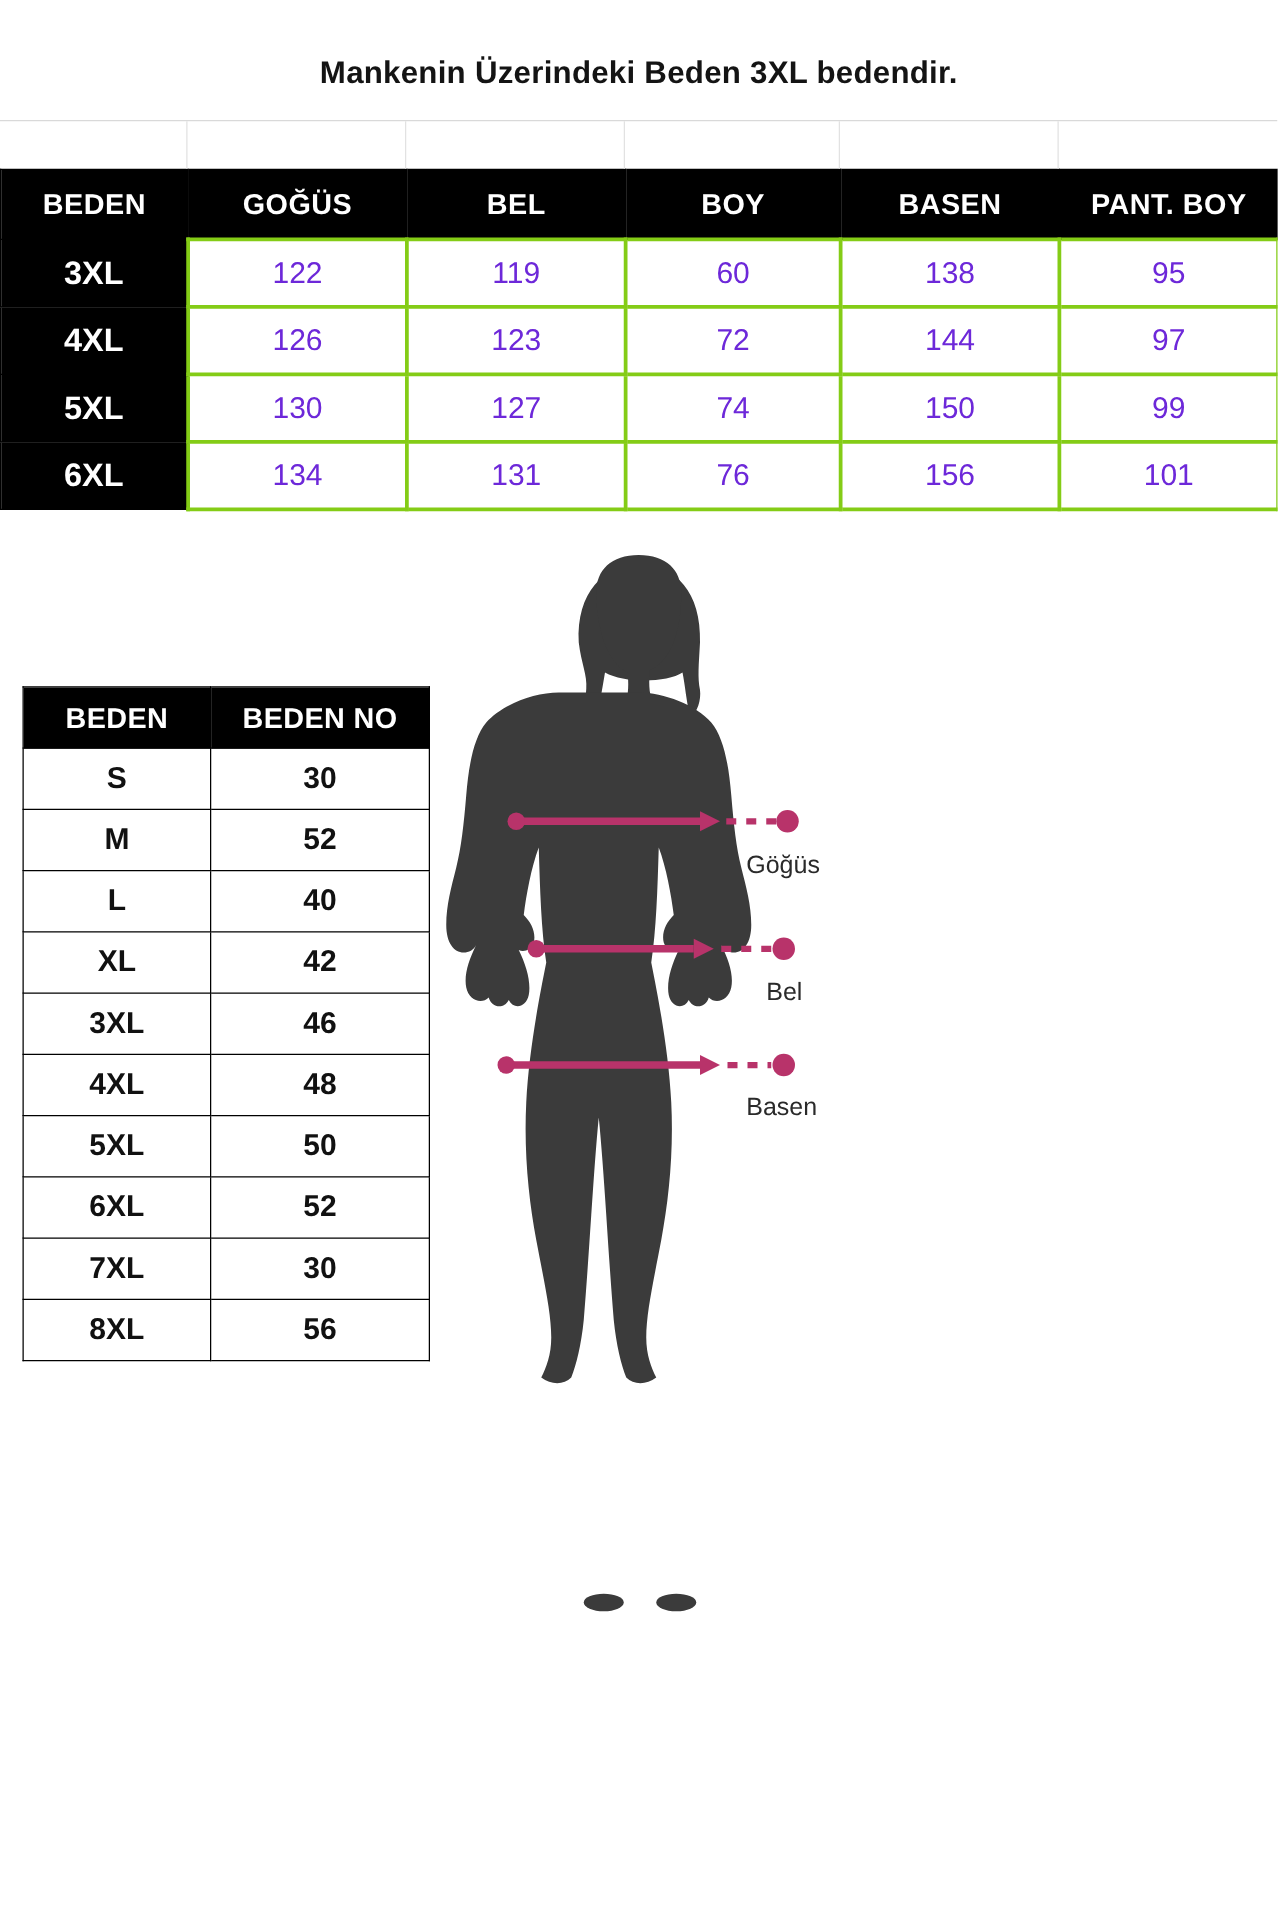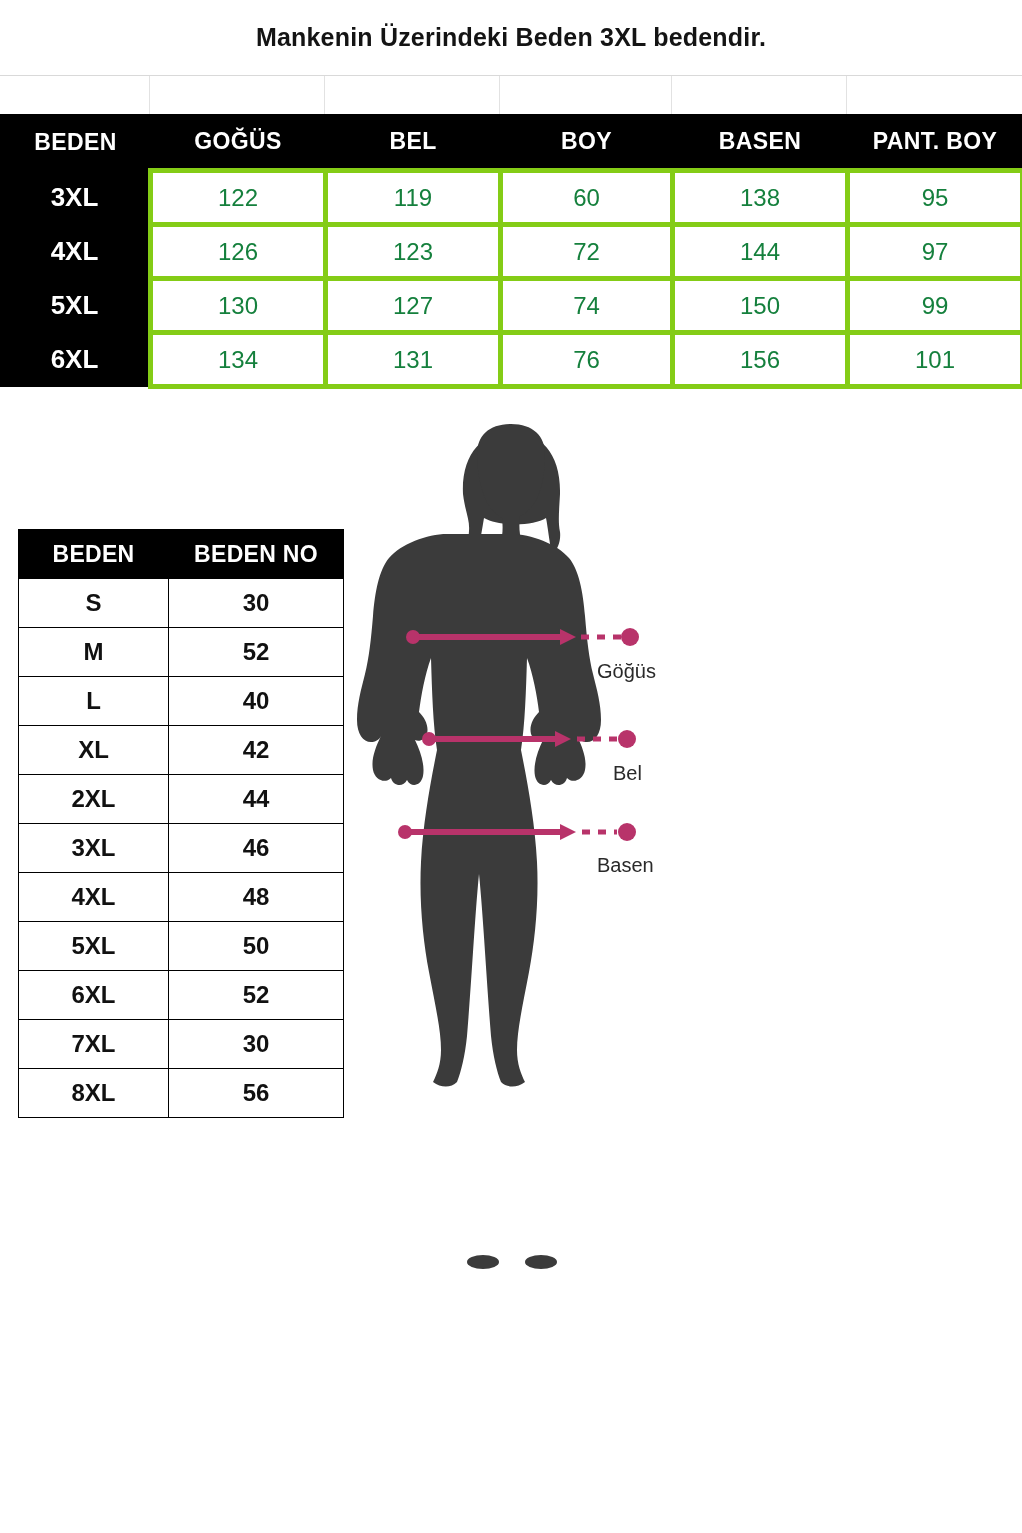--- a/index.html
+++ b/index.html
@@ -13,20 +13,21 @@
     overflow: hidden;
   }
 
   
   .title-row {
     height: 76px;
     display: flex;
     align-items: center;
     justify-content: center;
     border-bottom: 1px solid #d9d9d9;
+    margin-top: 21px;
   }
   .title-row .title {
     font-size: 25px;
     font-weight: bold;
     color: #141414;
     letter-spacing: 0.2px;
   }
 
   
   .spacer-row {
@@ -39,24 +40,24 @@
   }
   .spacer-row .cell:last-child { border-right: none; }
 
   
   table.meas {
     width: 1022px;
     border-collapse: collapse;
     table-layout: fixed;
   }
   table.meas th, table.meas td {
-    border: 5px solid #84cc16;
+    border: 3px solid #84cc16;
     text-align: center;
     font-size: 23px;
-    color: #15803d;
+    color: #6d28d9;
     height: 54px;
     padding: 0;
   }
   table.meas thead th {
     background: #000000;
     color: #ffffff;
     font-weight: bold;
     font-size: 23px;
     letter-spacing: 0.4px;
     border: 1px solid #000000;
@@ -232,24 +233,20 @@
           <td>M</td>
           <td>52</td>
         </tr>
         <tr>
           <td>L</td>
           <td>40</td>
         </tr>
         <tr>
           <td>XL</td>
           <td>42</td>
-        </tr>
-        <tr>
-          <td>2XL</td>
-          <td>44</td>
         </tr>
         <tr>
           <td>3XL</td>
           <td>46</td>
         </tr>
         <tr>
           <td>4XL</td>
           <td>48</td>
         </tr>
         <tr>

